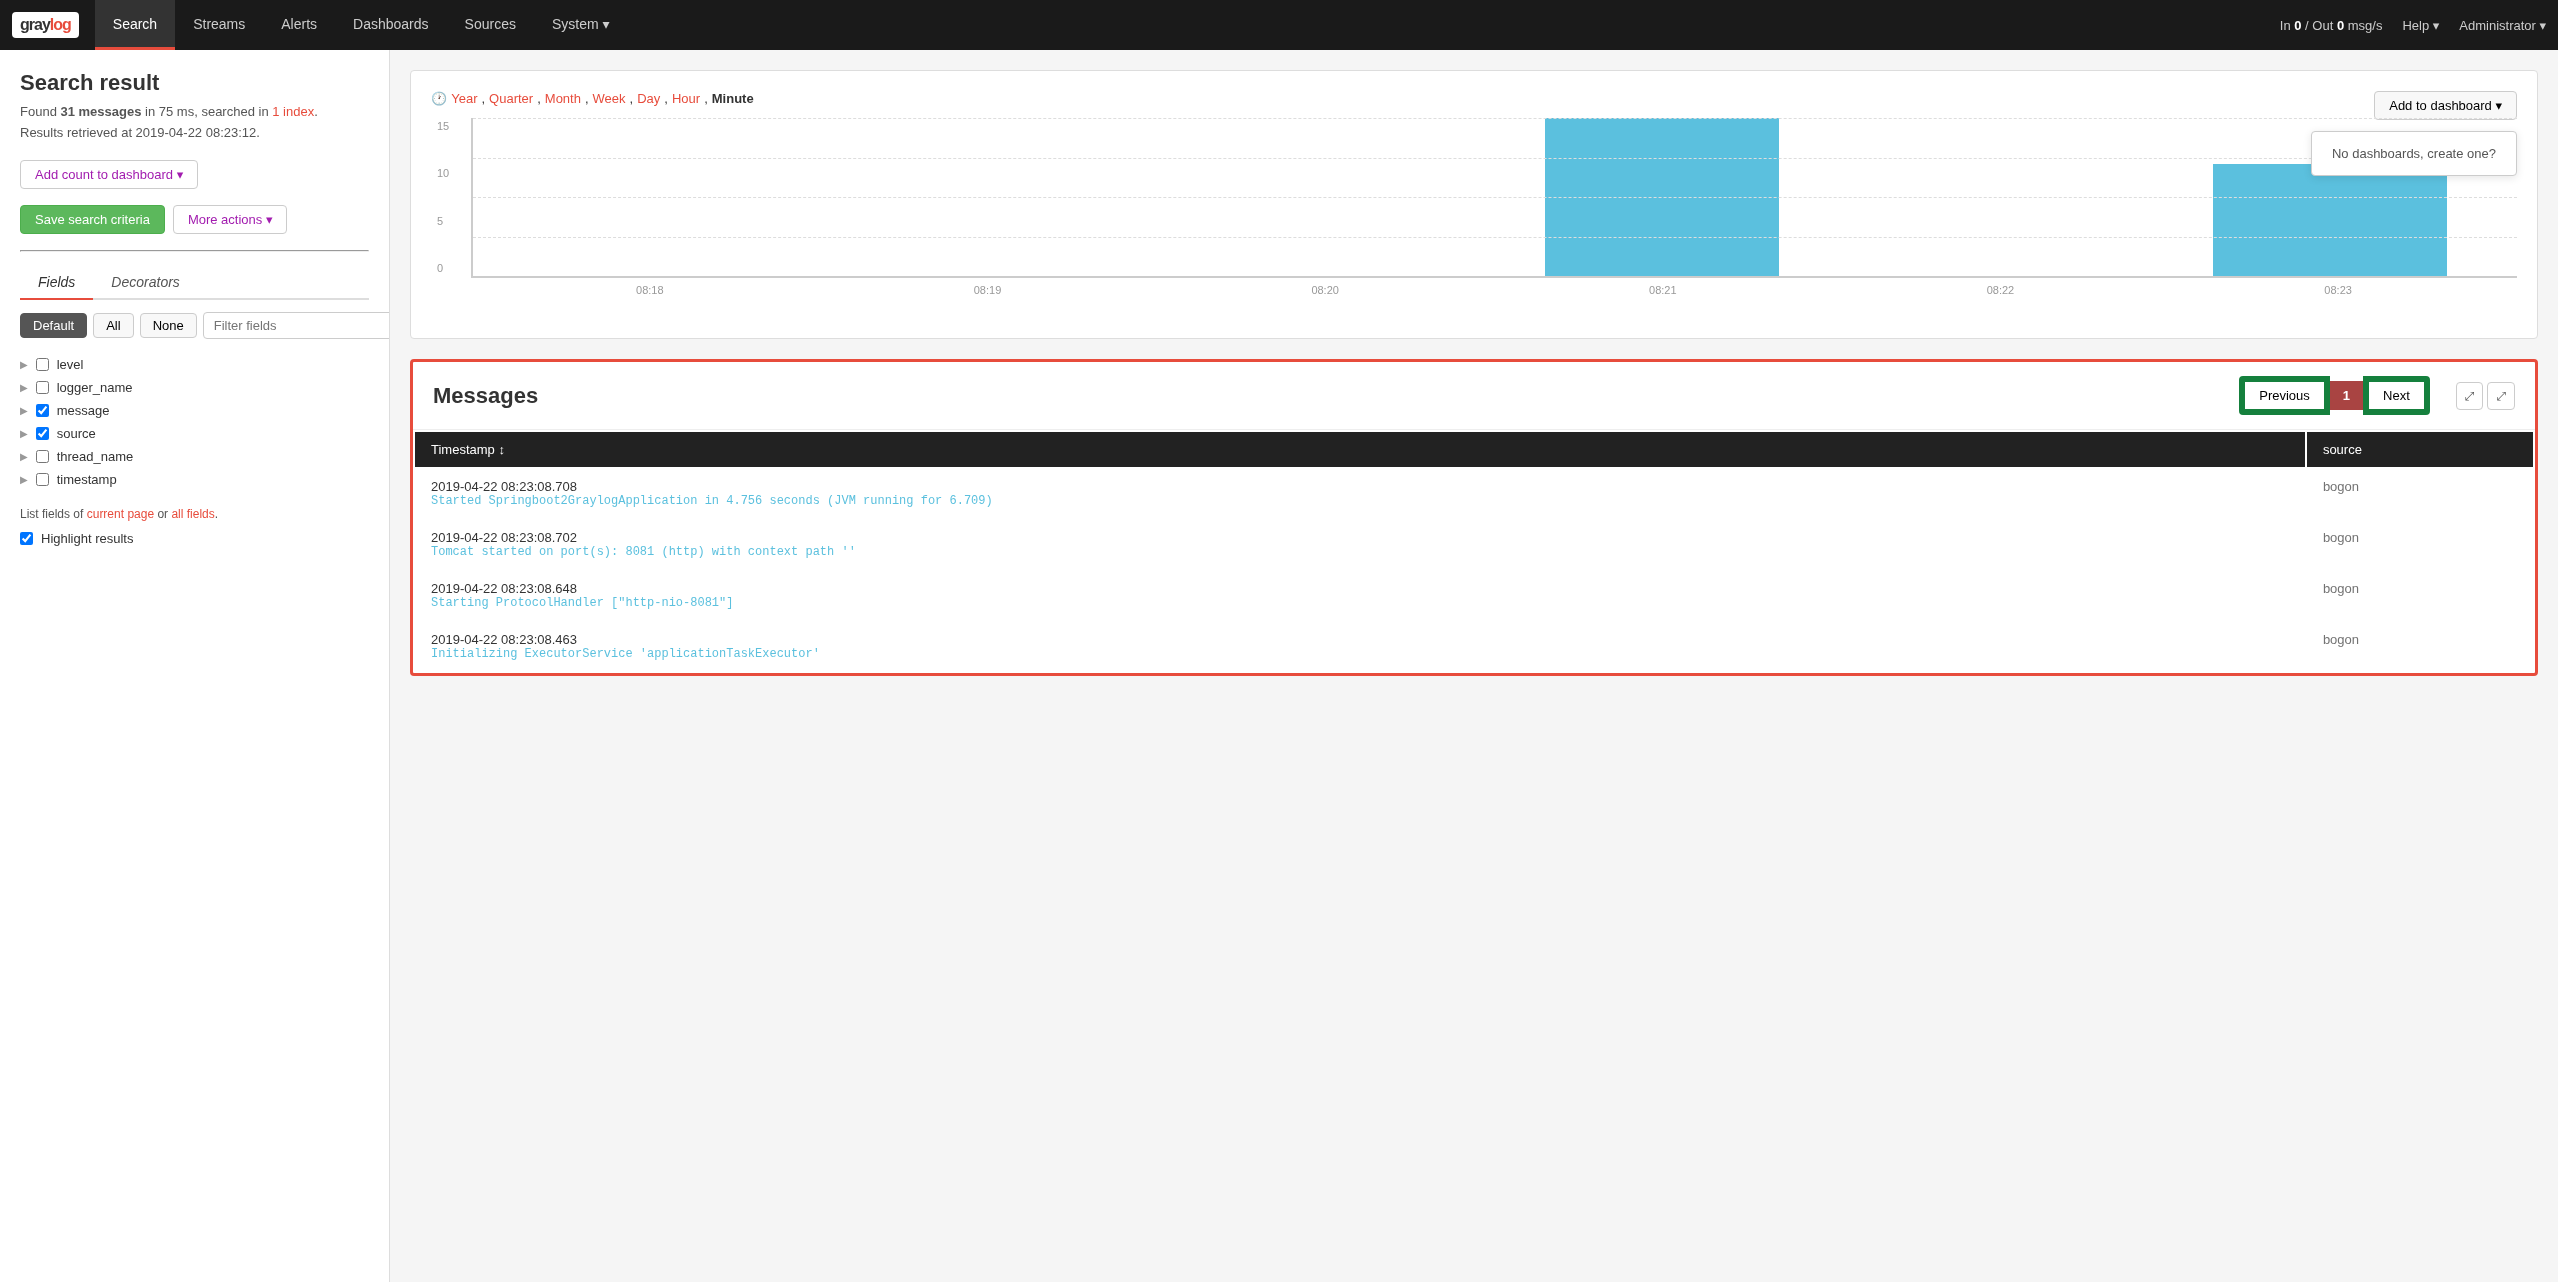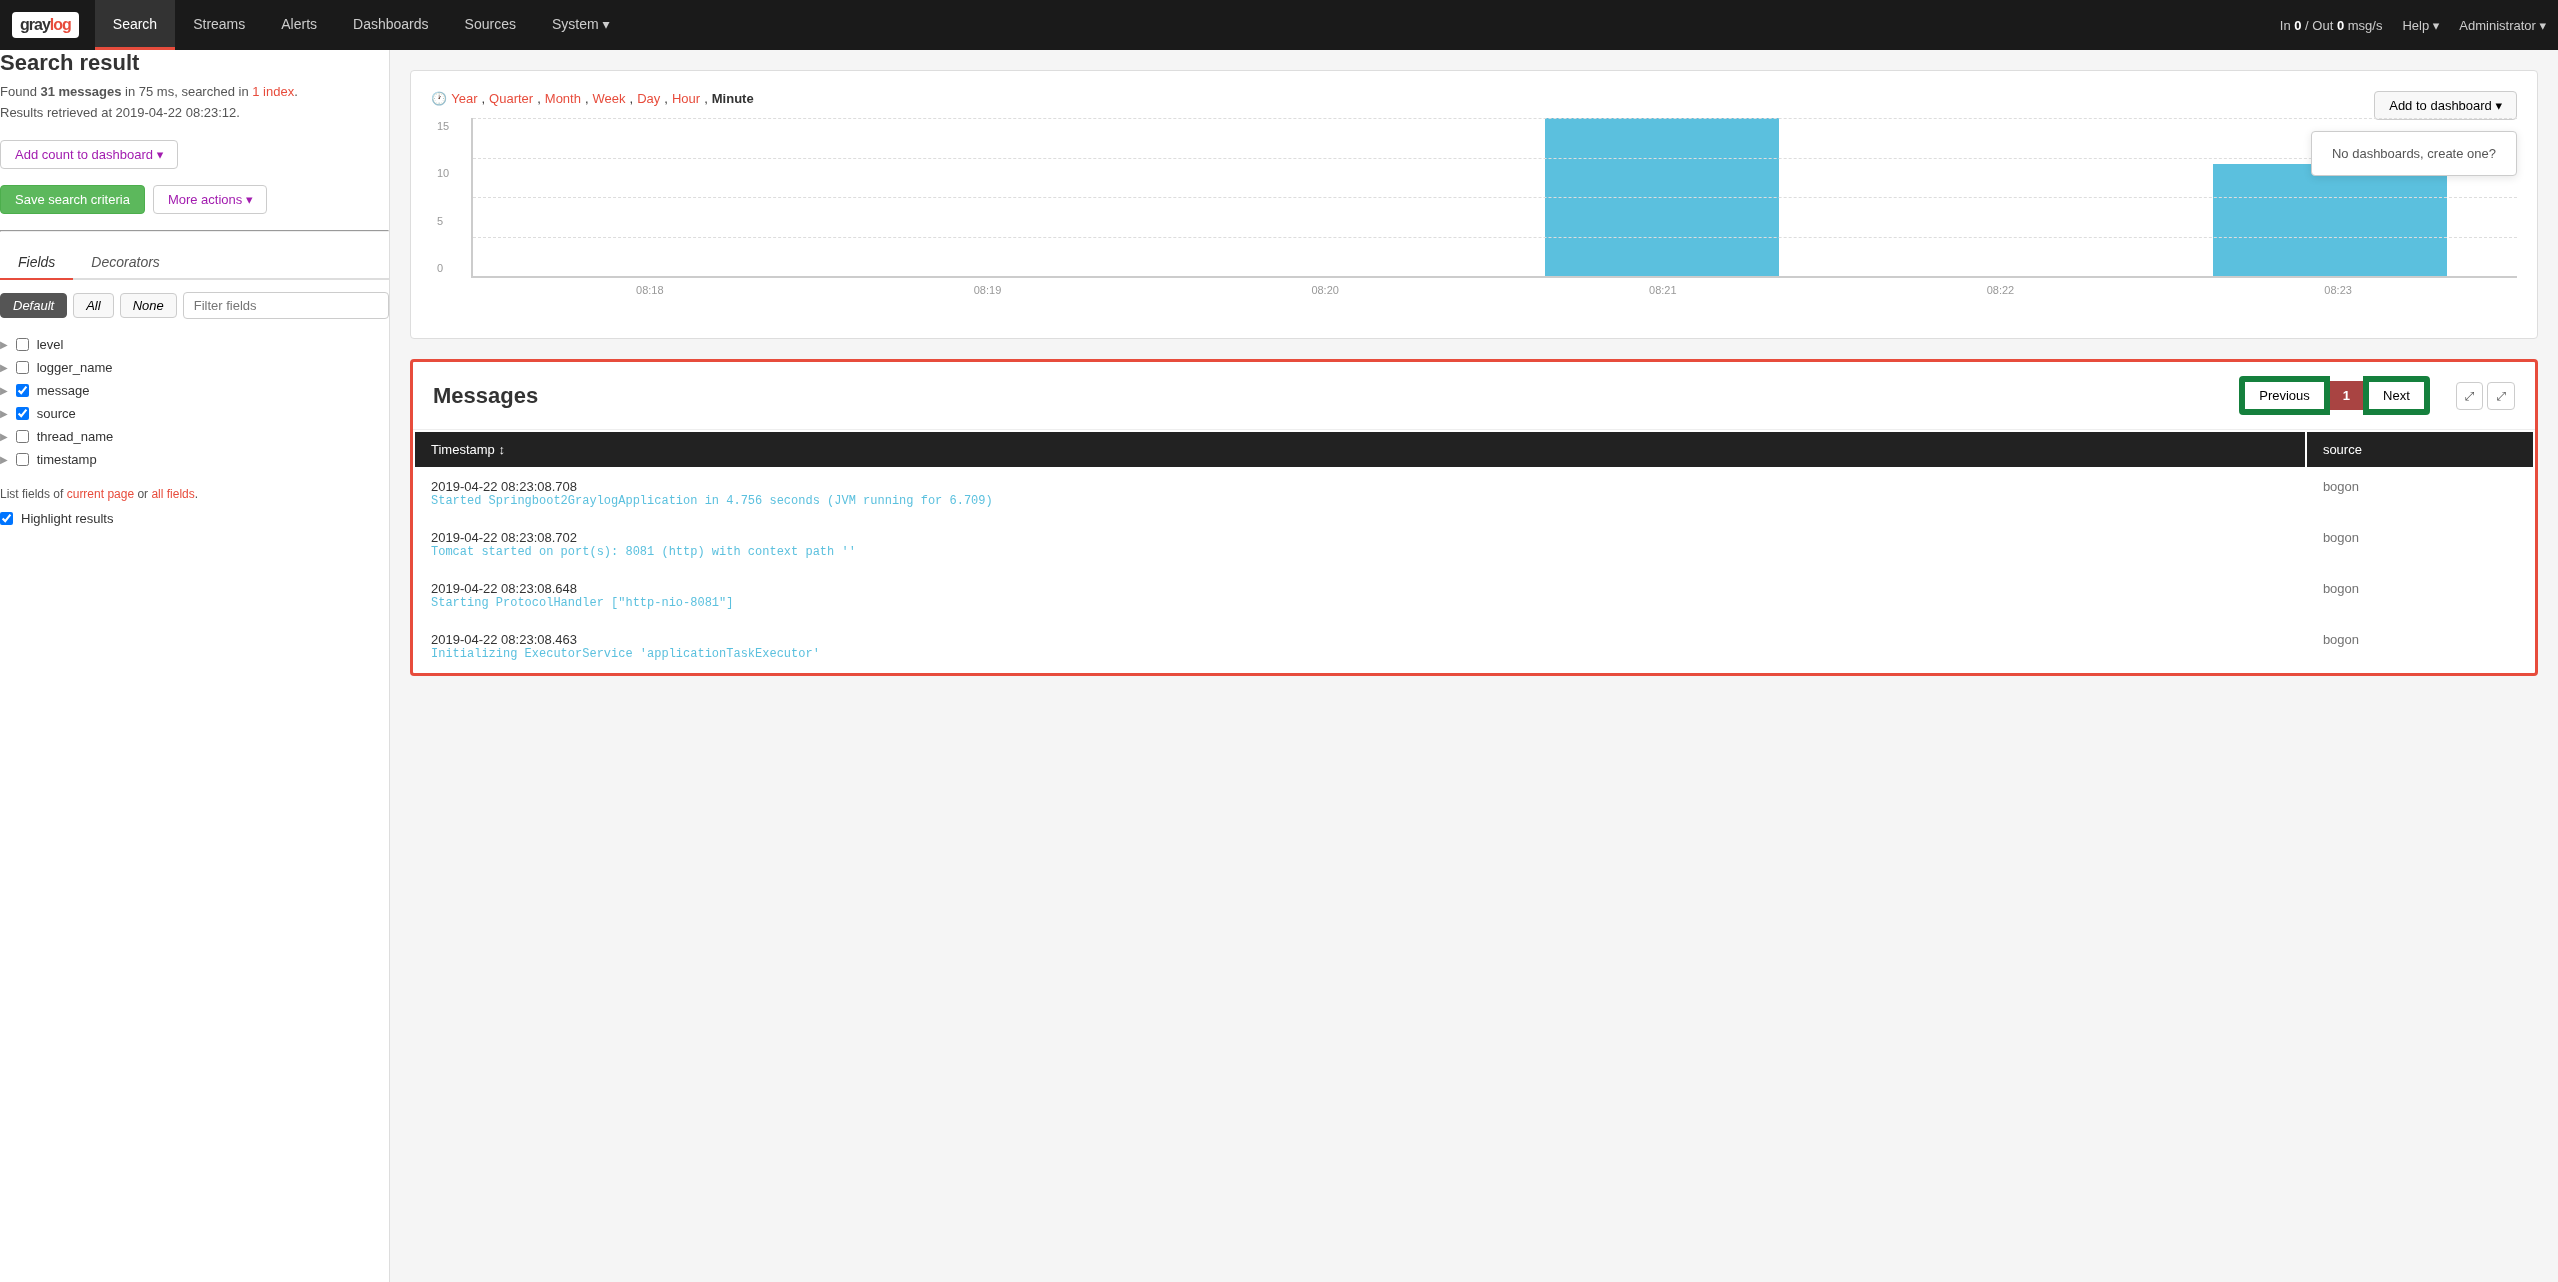--- a/index.html
+++ b/index.html
@@ -13,37 +13,37 @@
     .nav-item { color: #ccc; padding: 0 18px; height: 50px; display: flex; align-items: center; cursor: pointer; font-size: 14px; text-decoration: none; border-bottom: 3px solid transparent; }
     .nav-item.active { color: #fff; background: #333; border-bottom: 3px solid #e74c3c; }
     .nav-right { display: flex; align-items: center; gap: 20px; color: #ccc; font-size: 13px; margin-left: auto; }
     .nav-right span { color: #ccc; }
     .nav-right strong { color: #fff; }
 
     
     .main-layout { display: flex; height: calc(100vh - 50px); overflow: hidden; }
 
     
-    .sidebar { width: 390px; min-width: 390px; background: #fff; border-right: 1px solid #ddd; overflow-y: auto; }
+    .sidebar { width: 390px; min-width: 390px; background: #fff; border-right: 1px solid #ddd; padding: 20px; overflow-y: auto; }
     .sidebar-title { font-size: 22px; font-weight: bold; margin-bottom: 6px; }
     .sidebar-meta { font-size: 13px; color: #555; line-height: 1.6; margin-bottom: 16px; }
     .sidebar-meta a { color: #e74c3c; text-decoration: none; }
     .sidebar-meta strong { font-weight: bold; }
 
     .btn { display: inline-flex; align-items: center; gap: 6px; padding: 6px 14px; border-radius: 4px; border: 1px solid #ccc; background: #f8f8f8; cursor: pointer; font-size: 13px; }
     .btn-default { background: #fff; border-color: #ccc; color: #a21caf; }
     .btn-green { background: #5cb85c; border-color: #4cae4c; color: #fff; font-weight: 500; }
     .btn-row { display: flex; gap: 8px; margin-bottom: 16px; }
 
     .tabs { display: flex; border-bottom: 2px solid #ddd; margin-bottom: 12px; }
     .tab { padding: 8px 18px; cursor: pointer; color: #555; border-bottom: 2px solid transparent; margin-bottom: -2px; font-size: 14px; font-style: italic; }
     .tab.active { color: #333; border-bottom: 2px solid #e74c3c; font-weight: 500; }
 
     .filter-row { display: flex; align-items: center; gap: 6px; margin-bottom: 14px; }
-    .filter-btn { padding: 4px 12px; border: 1px solid #ccc; border-radius: 4px; background: #f8f8f8; cursor: pointer; font-size: 13px; font-style: italic; }
+    .filter-btn { padding: 4px 12px; border: 1px solid #ccc; border-radius: 4px; background: #f8f8f8; cursor: pointer; font-size: 13px; }
     .filter-btn.active { background: #555; color: #fff; border-color: #555; }
     .filter-input { flex: 1; padding: 5px 10px; border: 1px solid #ccc; border-radius: 4px; font-size: 13px; }
 
     .field-list { list-style: none; margin-bottom: 16px; }
     .field-item { display: flex; align-items: center; gap: 8px; padding: 4px 0; font-size: 13px; cursor: pointer; }
     .field-item .arrow { color: #999; font-size: 10px; }
     .field-item input[type=checkbox] { cursor: pointer; }
 
     .sidebar-footer { font-size: 12px; color: #555; margin-top: 6px; }
     .sidebar-footer a { color: #e74c3c; text-decoration: none; }

